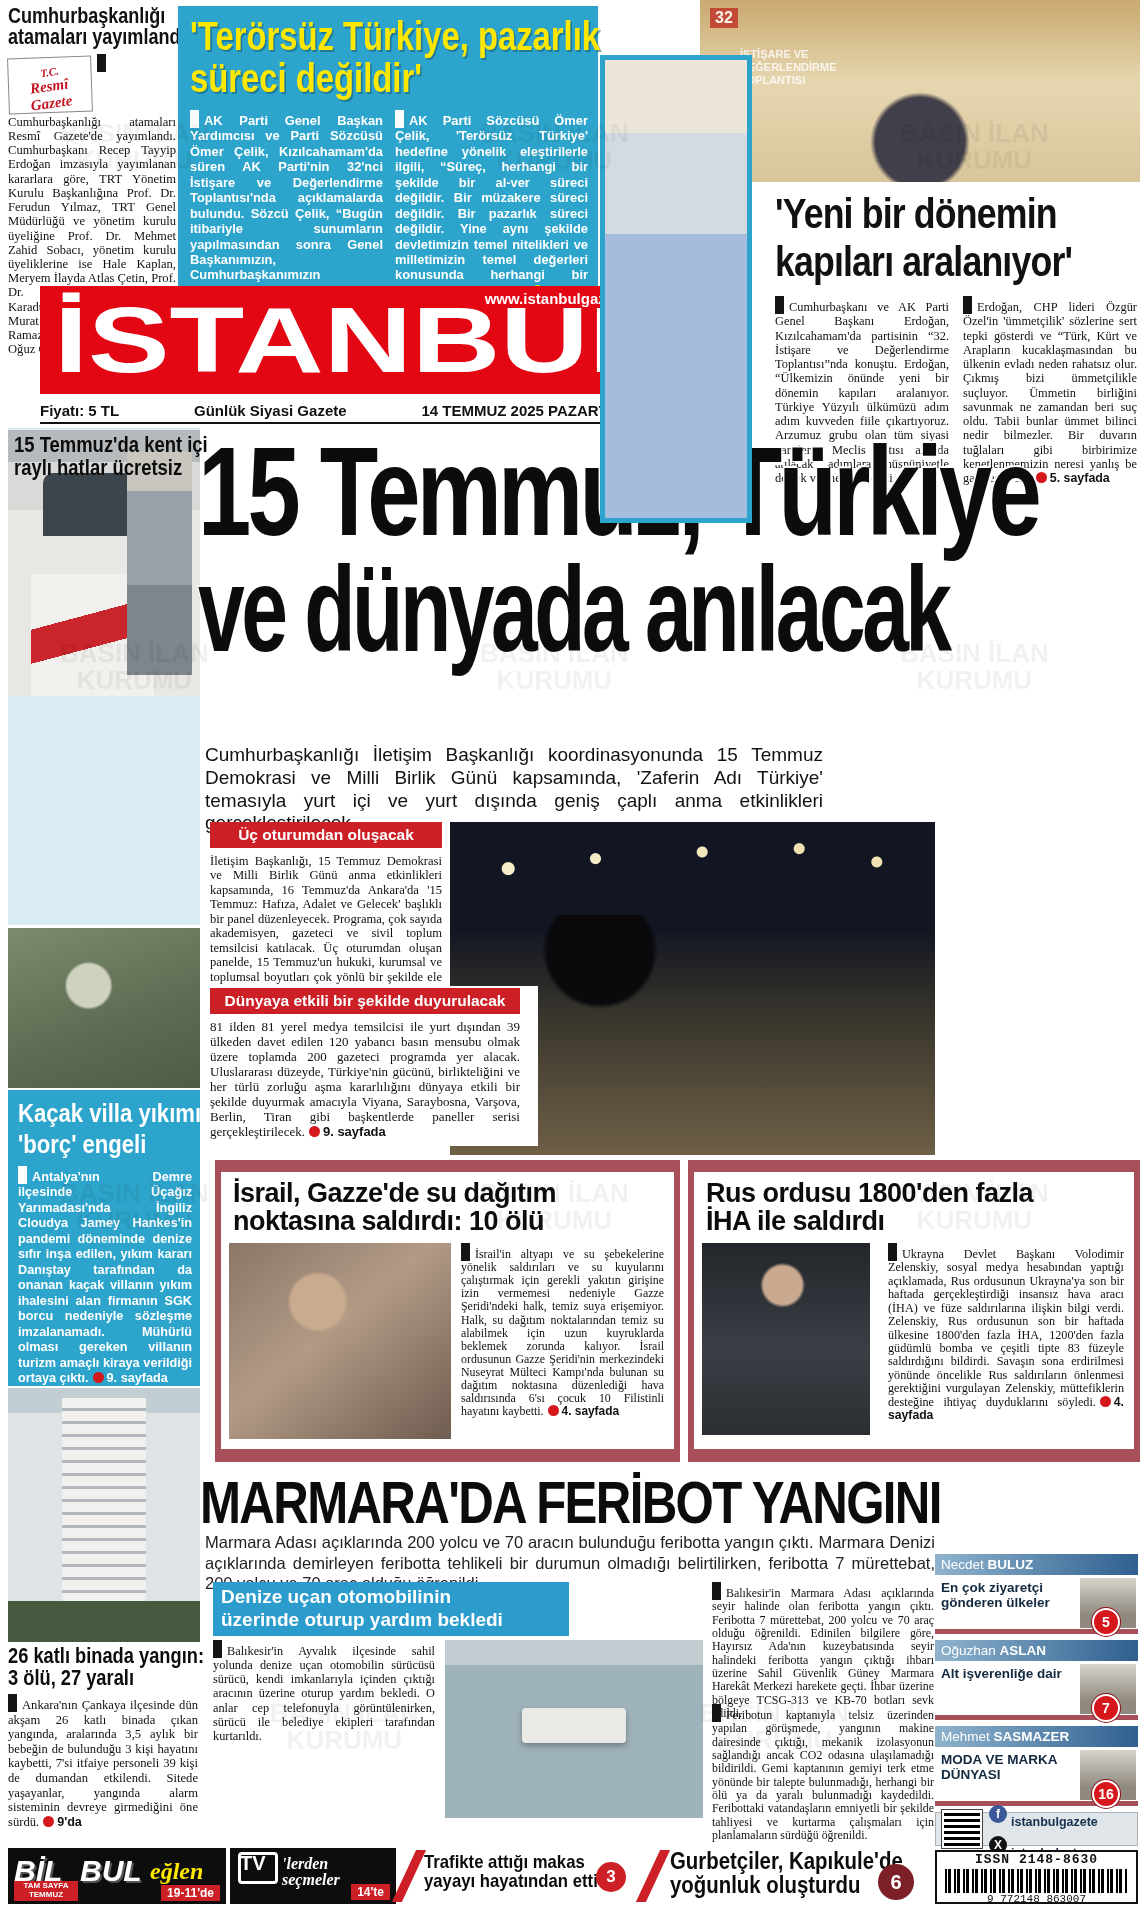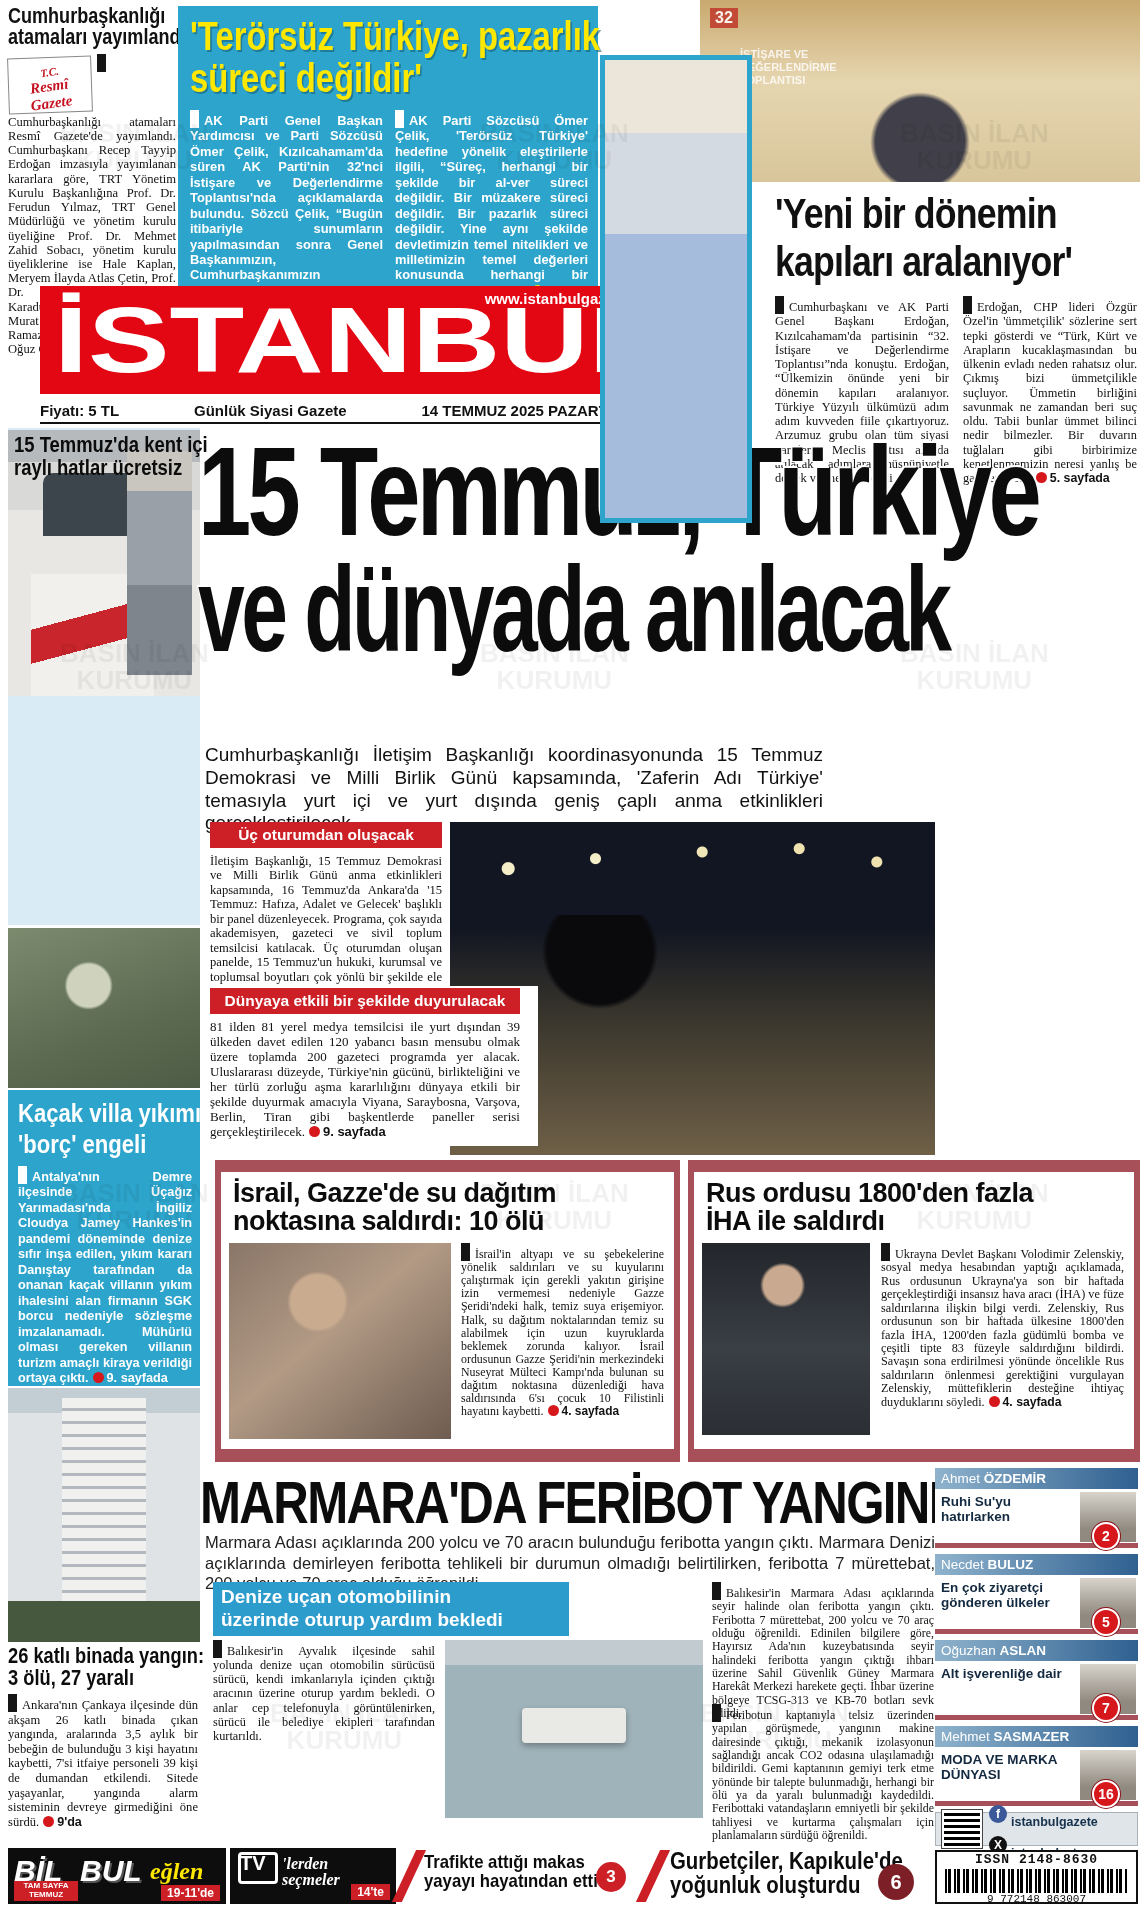--- a/index.html
+++ b/index.html
@@ -187,21 +187,21 @@
   <div class="abs rbox" style="left:215px;top:1160px;width:465px;height:302px;box-sizing:border-box;">
     <div class="boxhead" style="margin:8px 10px 0 12px;width:390px;font-size:27px;">İsrail, Gazze'de su dağıtım noktasına saldırdı: 10 ölü</div>
     <div style="display:flex;gap:10px;margin:8px 10px 0 8px;">
       <div class="ph" style="position:relative;flex:none;width:222px;height:196px;background:radial-gradient(circle at 40% 30%,#c9ab8f 0 14%,rgba(0,0,0,0) 16%),linear-gradient(140deg,#8a7668,#b29a85 45%,#6e5c50);"></div>
       <p class="boxbody" style="font-size:11.9px;line-height:1.1;"><span class="pm"></span><span>İsrail'in altyapı ve su şebekelerine yönelik saldırıları ve su kuyularını çalıştırmak için gerekli yakıtın girişine izin vermemesi nedeniyle Gazze Şeridi'ndeki halk, temiz suya erişemiyor. Halk, su dağıtım noktalarından temiz su alabilmek için uzun kuyruklarda beklemek zorunda kalıyor. İsrail ordusunun Gazze Şeridi'nin merkezindeki Nuseyrat Mülteci Kampı'nda bulunan su dağıtım noktasına düzenlediği hava saldırısında 6'sı çocuk 10 Filistinli hayatını kaybetti.</span><span class="bullet"></span><span class="ref">4. sayfada</span></p>
     </div>
   </div>
 
   <div class="abs rbox" style="left:688px;top:1160px;width:452px;height:302px;box-sizing:border-box;">
     <div class="boxhead" style="margin:8px 10px 0 12px;width:330px;font-size:27px;">Rus ordusu 1800'den fazla İHA ile saldırdı</div>
-    <div style="display:flex;gap:11px;margin:8px 10px 0 8px;">
+    <div style="display:flex;gap:18px;margin:8px 10px 0 8px;">
       <div class="ph" style="position:relative;flex:none;width:168px;height:192px;background:radial-gradient(circle at 48% 22%,#c9a98f 0 11%,rgba(0,0,0,0) 13%),linear-gradient(180deg,#23262b,#3a3f45 55%,#2b2e33);"></div>
       <p class="boxbody" style="font-size:12.2px;line-height:1.1;"><span class="pm"></span><span>Ukrayna Devlet Başkanı Volodimir Zelenskiy, sosyal medya hesabından yaptığı açıklamada, Rus ordusunun Ukrayna'ya son bir haftada gerçekleştirdiği insansız hava aracı (İHA) ve füze saldırılarına ilişkin bilgi verdi. Zelenskiy, Rus ordusunun son bir haftada ülkesine 1800'den fazla İHA, 1200'den fazla güdümlü bomba ve çeşitli tipte 83 füzeyle saldırdığını bildirdi. Savaşın sona erdirilmesi yönünde öncelikle Rus saldırıların önlenmesi gerektiğini vurgulayan Zelenskiy, müttefiklerin desteğine ihtiyaç duyduklarını söyledi.</span><span class="bullet"></span><span class="ref">4. sayfada</span></p>
     </div>
   </div>
 
   <div class="abs" style="left:200px;top:1468px;width:740px;height:58px;">
     <span class="cx" style="font-size:60px;transform:scaleX(.82);letter-spacing:-2px;color:#0c0c0c;">MARMARA'DA FERİBOT YANGINI</span>
   </div>
   <p class="abs ferintro just" style="left:205px;top:1532px;width:730px;font-weight:normal;">Marmara Adası açıklarında 200 yolcu ve 70 aracın bulunduğu feribotta yangın çıktı. Marmara Denizi açıklarında demirleyen feribotta tehlikeli bir durumun olmadığı belirtilirken, feribotta 7 mürettebat, 200 yolcu ve 70 araç olduğu öğrenildi.</p>
 
@@ -210,27 +210,20 @@
     <span>üzerinde oturup yardım bekledi</span>
   </div>
   <p class="abs serif just" style="left:213px;top:1640px;width:222px;font-size:12.3px;line-height:1.15;"><span class="pm"></span><span>Balıkesir'in Ayvalık ilçesinde sahil yolunda denize uçan otomobilin sürücüsü sürücü, kendi imkanlarıyla içinden çıktığı aracının üzerine oturup yardım bekledi. O anlar cep telefonuyla görüntülenirken, sürücü ile belediye ekipleri tarafından kurtarıldı.</span></p>
   <div class="ph" style="left:445px;top:1640px;width:258px;height:178px;background:linear-gradient(180deg,#c2ccd0 0 14%,#9fb3ba 14% 100%);">
     <div class="abs" style="left:30%;top:38%;width:40%;height:20%;background:#e9eae6;border-radius:4px;box-shadow:0 3px 6px rgba(0,0,0,.3);"></div>
   </div>
 
   <p class="abs serif just" style="left:712px;top:1582px;width:222px;font-size:11.9px;line-height:1.12;"><span class="pm"></span><span>Balıkesir'in Marmara Adası açıklarında seyir halinde olan feribotta yangın çıktı. Feribotta 7 mürettebat, 200 yolcu ve 70 araç olduğu öğrenildi. Edinilen bilgilere göre, Hayırsız Ada'nın kuzeybatısında seyir halindeki feribotta yangın çıktığı ihbarı üzerine Sahil Güvenlik Güney Marmara Harekât Merkezi harekete geçti. İhbar üzerine bölgeye TCSG-313 ve KB-70 botları sevk edildi.</span></p>
   <p class="abs serif just" style="left:712px;top:1704px;width:222px;font-size:11.9px;line-height:1.12;"><span class="pm"></span><span>Feribotun kaptanıyla telsiz üzerinden yapılan görüşmede, yangının makine dairesinde çıktığı, mekanik izolasyonun sağlandığı ancak CO2 odasına ulaşılamadığı bildirildi. Gemi kaptanının gemiyi terk etme yönünde bir talepte bulunmadığı, herhangi bir ölü ya da yaralı bulunmadığı kaydedildi. Feribottaki vatandaşların emniyetli bir şekilde tahliyesi ve kurtarma çalışmaları için planlamaların sürdüğü öğrenildi.</span></p>
 
-  <div class="card" style="left:935px;top:1468px;">
-    <div class="cname"><span>Ahmet</span>&nbsp;<b>ÖZDEMİR</b></div>
-    <div class="ctitle">Ruhi Su'yu hatırlarken</div>
-    <div class="chead"></div>
-    <div class="cfoot"></div>
-    <div class="pgc" style="right:18px;bottom:-2px;">2</div>
-  </div>
   <div class="card" style="left:935px;top:1554px;">
     <div class="cname"><span>Necdet</span>&nbsp;<b>BULUZ</b></div>
     <div class="ctitle">En çok ziyaretçi gönderen ülkeler</div>
     <div class="chead"></div>
     <div class="cfoot"></div>
     <div class="pgc" style="right:18px;bottom:-2px;">5</div>
   </div>
   <div class="card" style="left:935px;top:1640px;">
     <div class="cname"><span>Oğuzhan</span>&nbsp;<b>ASLAN</b></div>
     <div class="ctitle">Alt işverenliğe dair</div>

